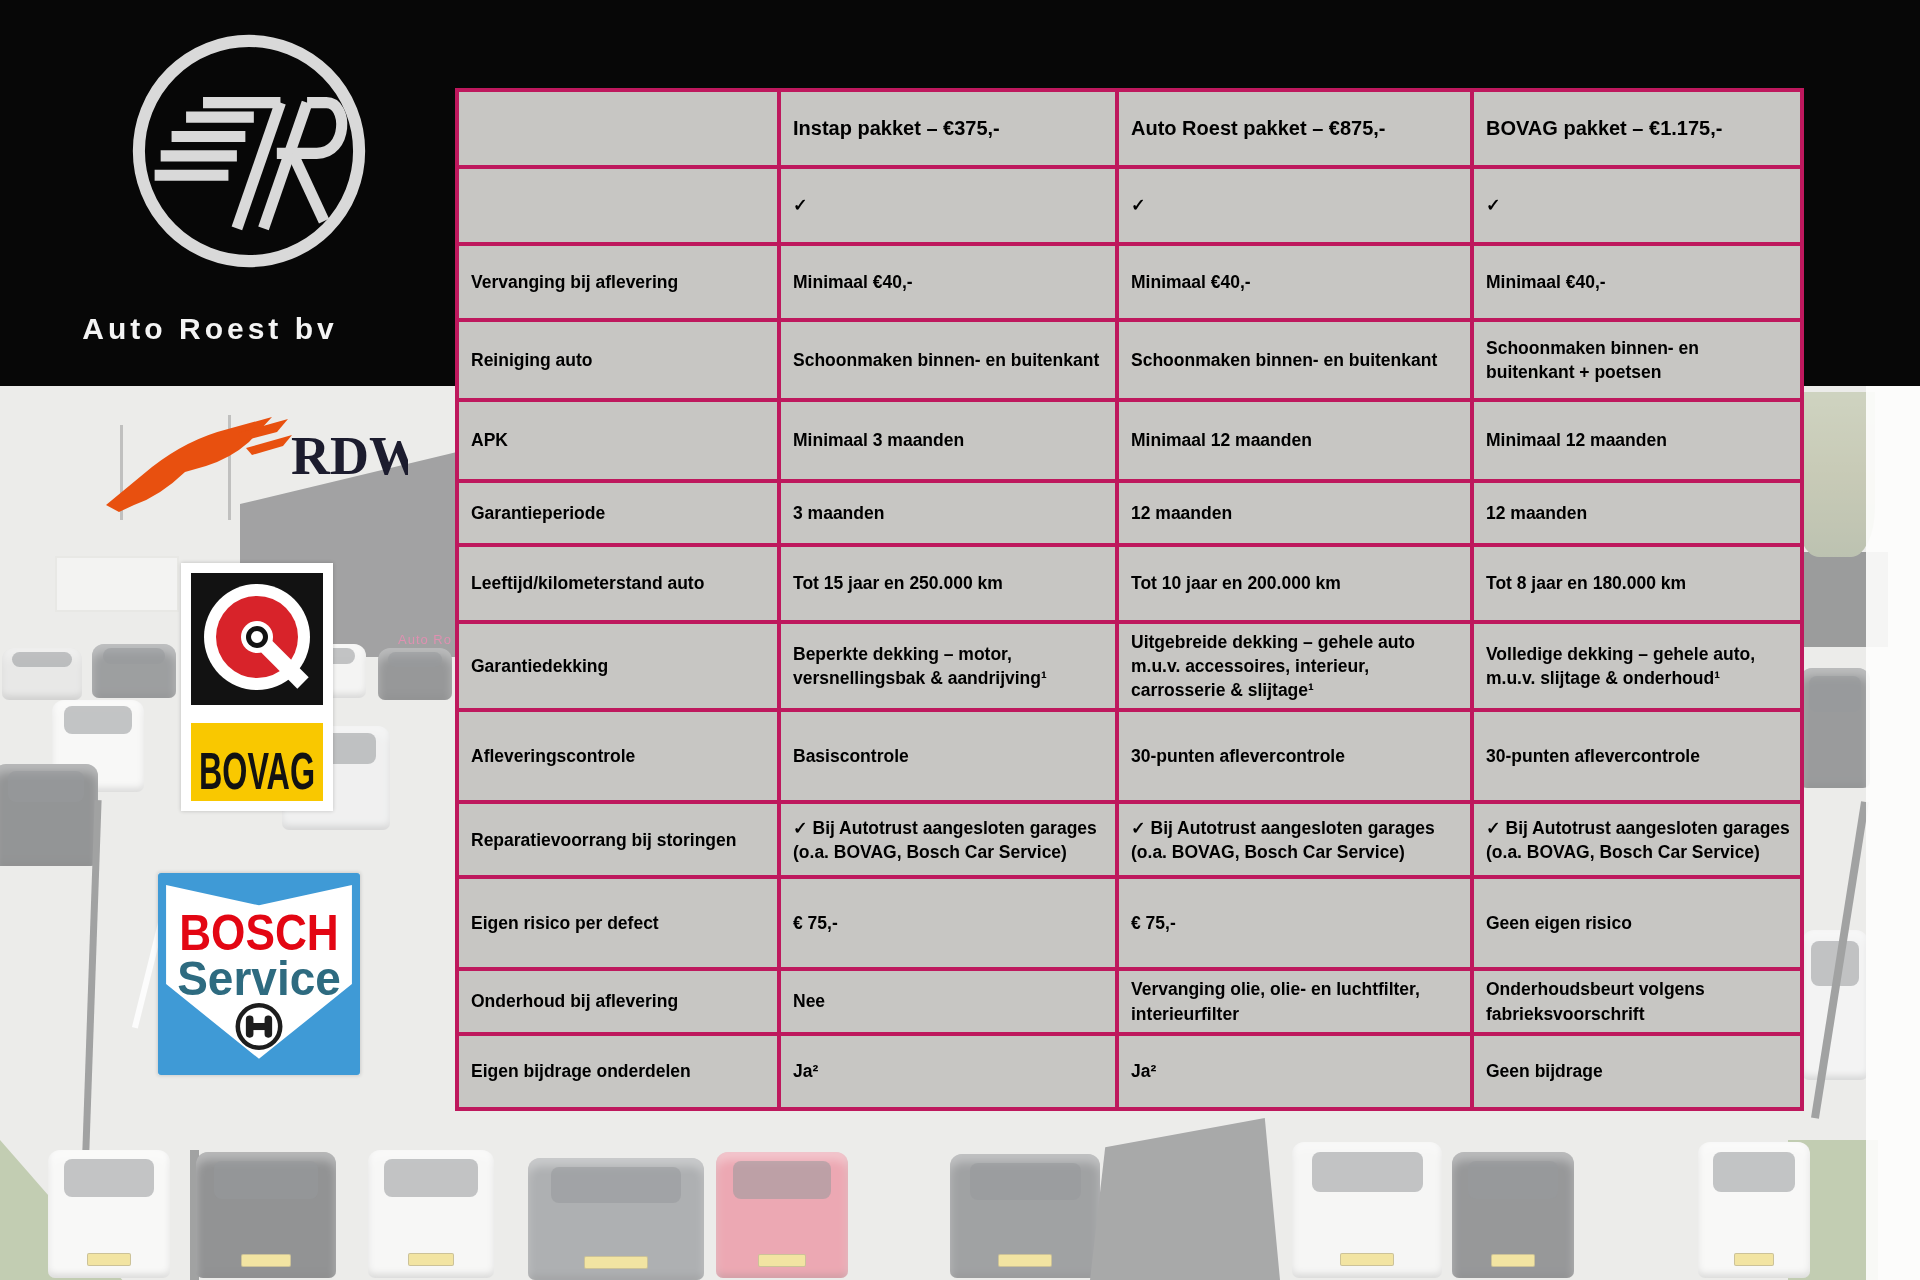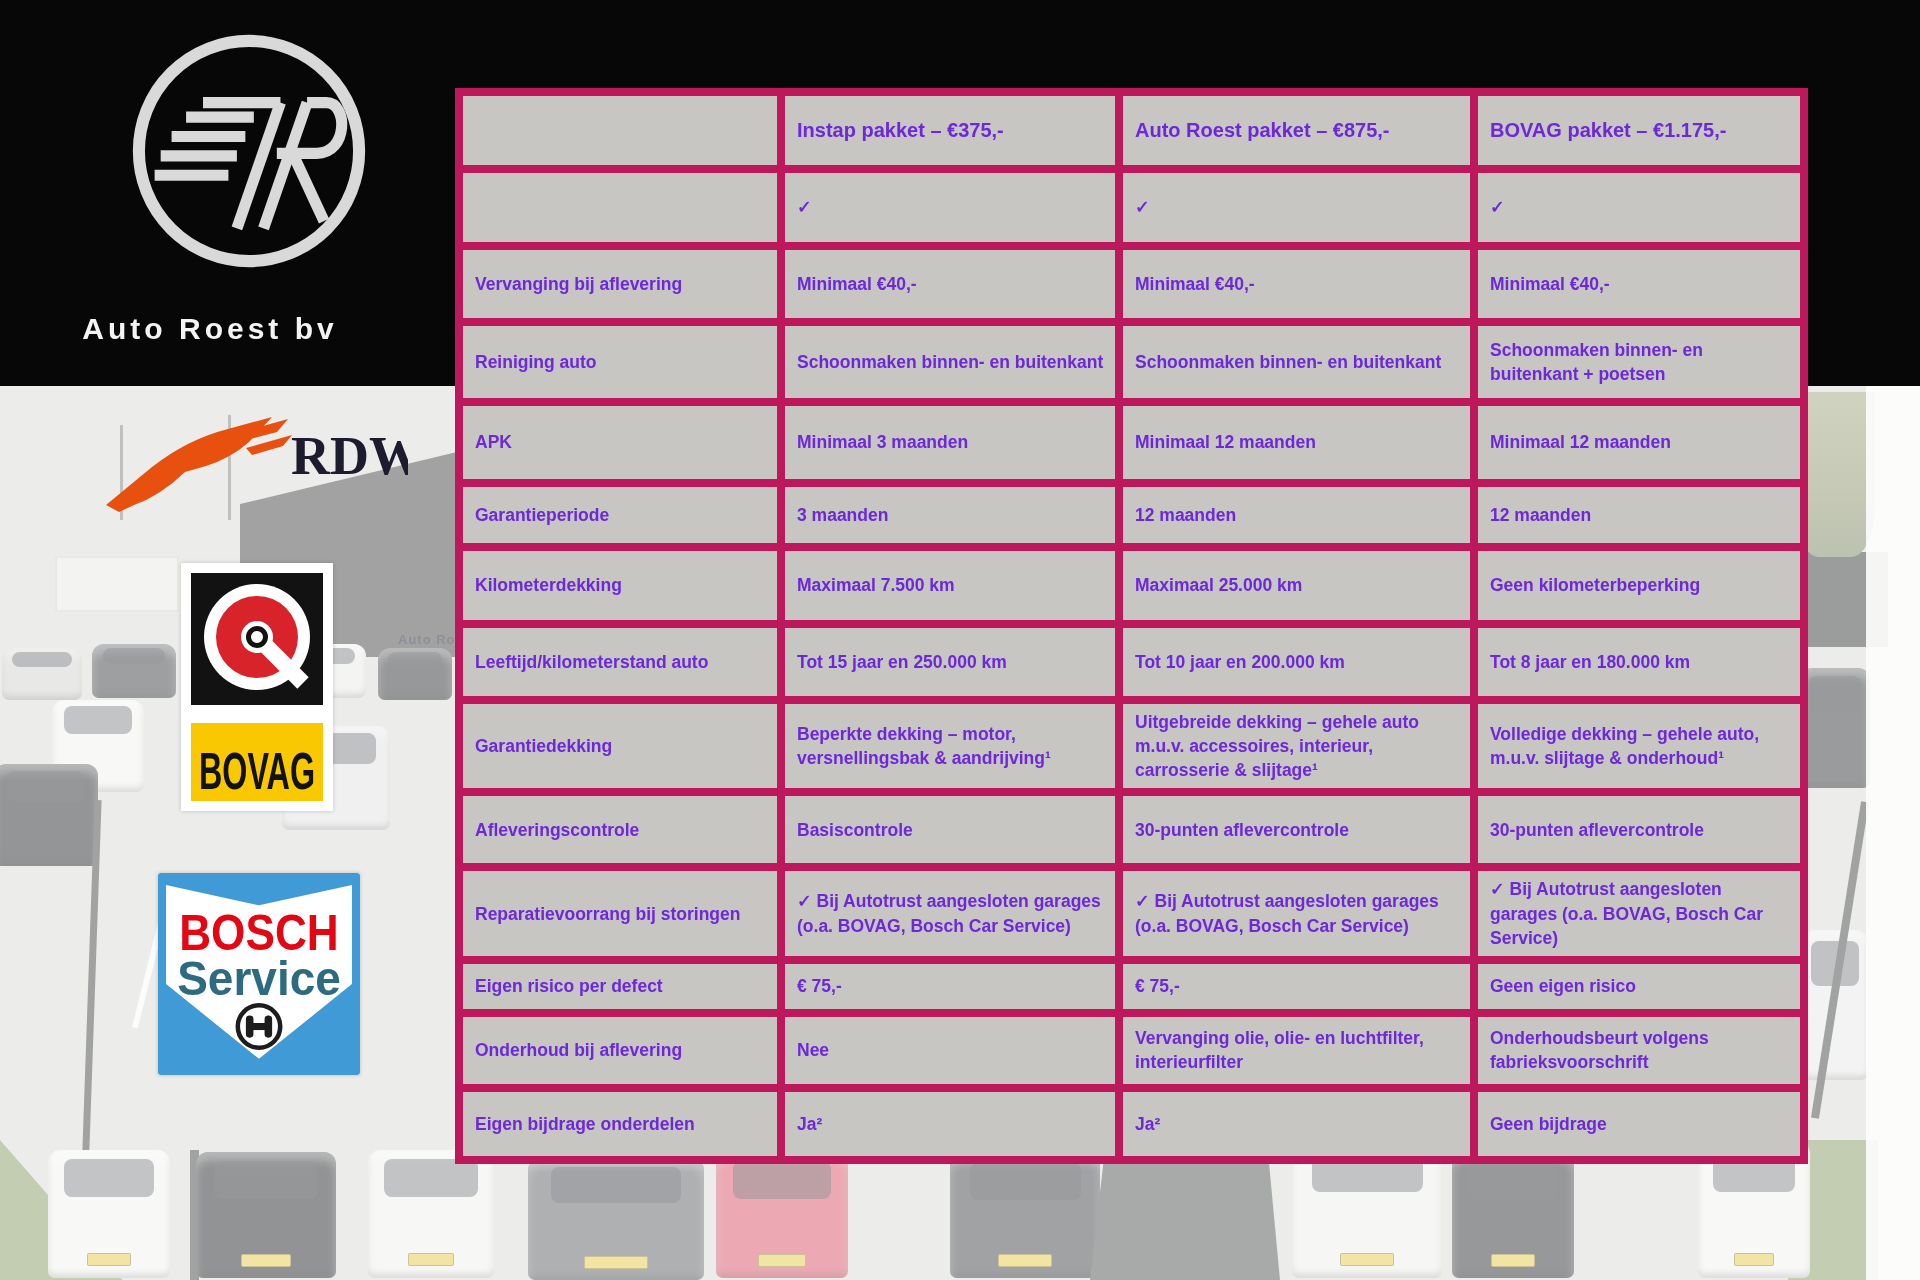--- a/index.html
+++ b/index.html
@@ -7,21 +7,21 @@
          font-family:"Liberation Sans",sans-serif;background:#d8d8d4;}
 
   
   .photo{position:absolute;inset:0;z-index:0;
     background:linear-gradient(180deg,
       #ececе8 0px,#eceae6 420px,#e4e3dd 440px,
       #a2ad83 455px,#93a077 520px,#7e8c66 560px,
       #6f7d5c 600px,#b6b6b2 640px,#b3b3b0 1140px,#bdbdb9 1280px);}
   .shape{position:absolute;}
   .building{background:#3d3e3f;clip-path:polygon(0 32%,100% 0,100% 100%,0 100%);}
-  .sign{position:absolute;color:#0f172a;font-size:13px;font-weight:bold;letter-spacing:1px;}
+  .sign{position:absolute;color:#be185d;font-size:13px;font-weight:normal;letter-spacing:1px;}
   .pole{position:absolute;background:#3c3d3e;}
   .gate{position:absolute;background:#e7e7e3;border:2px solid #cfcfc9;}
   .grass{position:absolute;background:#80965e;}
   .pline{position:absolute;background:rgba(255,255,255,.85);width:6px;}
   .car{position:absolute;border-radius:12px 12px 7px 7px;
        box-shadow:inset 0 8px 10px rgba(255,255,255,.35), inset 0 -4px 6px rgba(0,0,0,.25);}
   .car::before{content:"";position:absolute;left:13%;right:13%;top:7%;height:30%;
        background:rgba(38,44,50,.55);border-radius:8px;}
   .front::after{content:"";position:absolute;left:32%;right:32%;bottom:9%;height:11px;
        background:#e3c63e;border-radius:2px;border:1px solid rgba(0,0,0,.35);}
@@ -43,22 +43,22 @@
   .bosch{position:absolute;left:158px;top:873px;z-index:3;box-shadow:0 0 4px rgba(0,0,0,.2);}
 
   
   .pakket-table{position:absolute;left:455px;top:88px;width:1345px;z-index:6;
       border-collapse:collapse;table-layout:fixed;
       background:#c7c6c3;
       border-top:3px solid #cfc9dc;border-left:2px solid #5c5c5c;
       border-right:2px solid #5c5c5c;border-bottom:2px solid #5c5c5c;}
   .pakket-table col.c1{width:322px}.pakket-table col.c2{width:338px}
   .pakket-table col.c3{width:355px}.pakket-table col.c4{width:330px}
-  .pakket-table th,.pakket-table td{border:8px solid #be185d;vertical-align:middle;
-      text-align:left;padding:6px 10px 6px 12px;color:#6d28d9;
+  .pakket-table th,.pakket-table td{border:4px solid #be185d;vertical-align:middle;
+      text-align:left;padding:6px 10px 6px 12px;color:#000000;
       font-weight:bold;font-size:17.5px;line-height:1.38;}
   .pakket-table th{font-size:20px;}
   thead tr{height:77px;}
   tbody tr:nth-child(1){height:77px}  tbody tr:nth-child(2){height:76px}
   tbody tr:nth-child(3){height:80px}  tbody tr:nth-child(4){height:81px}
   tbody tr:nth-child(5){height:64px}  tbody tr:nth-child(6){height:77px}
   tbody tr:nth-child(7){height:76px}  tbody tr:nth-child(8){height:92px}
   tbody tr:nth-child(9){height:75px}  tbody tr:nth-child(10){height:92px}
   tbody tr:nth-child(11){height:53px} tbody tr:nth-child(12){height:75px}
   tbody tr:nth-child(13){height:72px}
@@ -205,26 +205,20 @@
         <td>Minimaal 12 maanden</td>
         <td>Minimaal 12 maanden</td>
       </tr>
       <tr>
         <td>Garantieperiode</td>
         <td>3 maanden</td>
         <td>12 maanden</td>
         <td>12 maanden</td>
       </tr>
       <tr>
-        <td>Kilometerdekking</td>
-        <td>Maximaal 7.500 km</td>
-        <td>Maximaal 25.000 km</td>
-        <td>Geen kilometerbeperking</td>
-      </tr>
-      <tr>
         <td>Leeftijd/kilometerstand auto</td>
         <td>Tot 15 jaar en 250.000 km</td>
         <td>Tot 10 jaar en 200.000 km</td>
         <td>Tot 8 jaar en 180.000 km</td>
       </tr>
       <tr>
         <td>Garantiedekking</td>
         <td>Beperkte dekking – motor, versnellingsbak &amp; aandrijving¹</td>
         <td>Uitgebreide dekking – gehele auto m.u.v. accessoires, interieur, carrosserie &amp; slijtage¹</td>
         <td>Volledige dekking – gehele auto, m.u.v. slijtage &amp; onderhoud¹</td>

